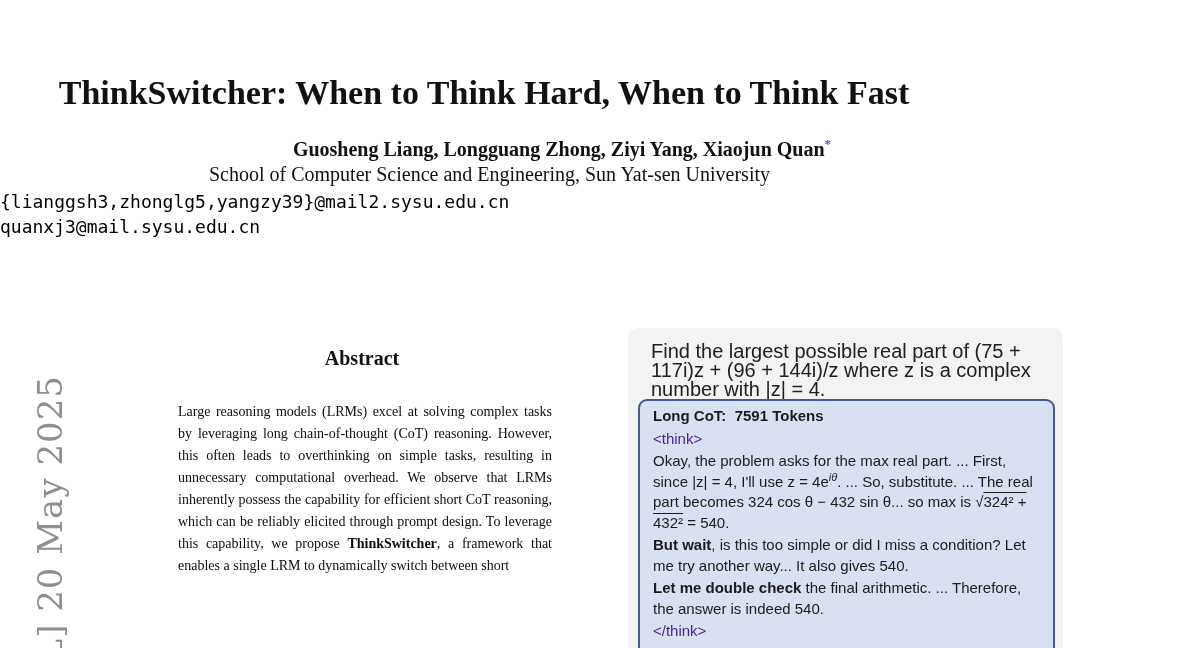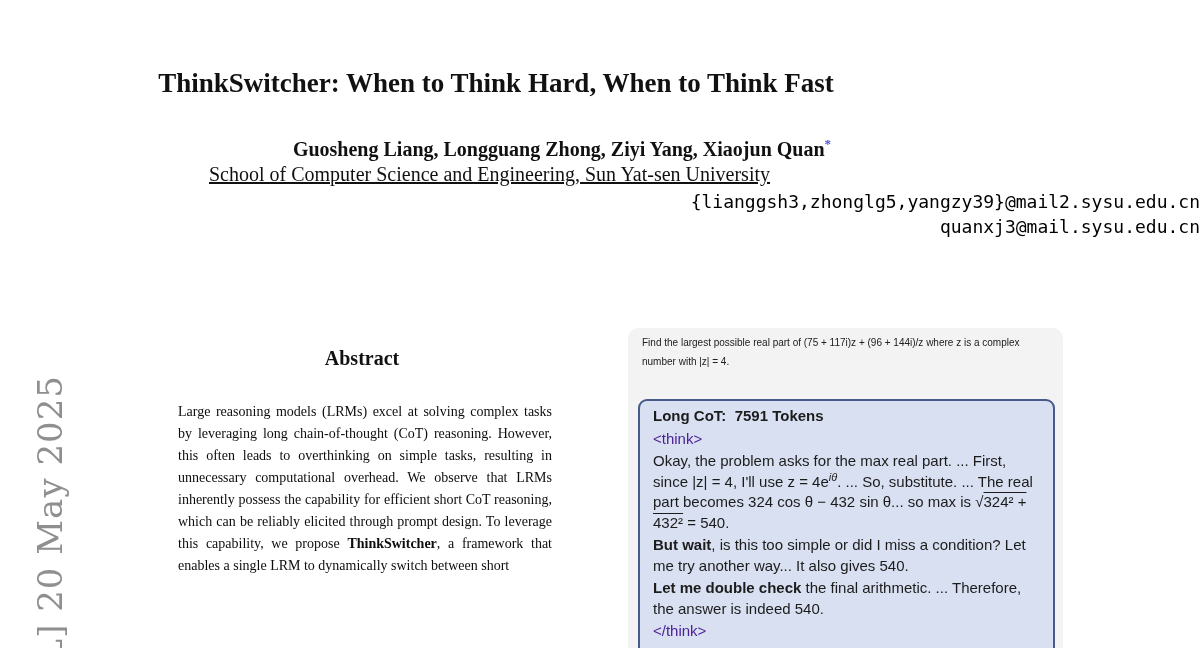--- a/index.html
+++ b/index.html
@@ -7,45 +7,45 @@
          font-family:"Liberation Serif", serif; color:#111; }
   .page { position:absolute; left:0; top:0; width:1200px; height:648px; overflow:hidden; background:#ffffff; }
 
   
   .stamp-wrap { position:absolute; left:0; top:0; width:100px; height:648px; overflow:hidden; }
   .stamp-text { position:absolute; left:30px; top:753px; transform:rotate(-90deg); transform-origin:0 0;
                 font-family:"DejaVu Serif", serif; font-size:34px; line-height:1.2; color:#8f8f8f;
                 white-space:nowrap; letter-spacing:1px; }
 
   
-  .title { position:absolute; left:12px; top:51px; width:968px; text-align:center;
-           font-size:27px; font-weight:bold; line-height:1.1; }
+  .title { position:absolute; left:0; top:51px; width:968px; text-align:center;
+           font-size:34px; font-weight:bold; line-height:1.1; }
   .authors { position:absolute; left:0; top:137px; width:1124px; text-align:center;
              font-size:20px; font-weight:bold; line-height:1.1; }
   .authors sup { color:#4d4ddb; font-size:13px; font-weight:bold; }
   .affiliation { position:absolute; left:0; top:163px; width:979px; text-align:center;
-                 font-size:20px; line-height:1.1;text-decoration:underline; }
-  .email { position:absolute; left:0; width:1200px; text-align:right;
+                 font-size:20px; line-height:1.1; }
+  .email { position:absolute; left:0; width:1200px; text-align:left;
            font-family:"DejaVu Sans Mono", monospace; font-size:18px; line-height:1.15; color:#000; }
   .email-1 { top:192px; }
   .email-2 { top:217px; }
 
   
   .abstract { position:absolute; left:147px; top:336px; width:430px; }
   .abstract-heading { margin:11px; text-align:center; font-size:20px; font-weight:bold; }
   .abstract-body { margin:31px 25px 0 31px; font-size:14px; line-height:22px;
                    text-align:justify; color:#0d0d0d; }
   .abstract-body b { font-weight:bold; }
 
   
   .question-card { position:absolute; left:628px; top:328px; width:435px; height:340px;
                    background:#f3f3f3; border-radius:10px; box-sizing:border-box;
                    padding:5px 14px; font-family:"Liberation Sans", sans-serif; color:#202020; }
   .q-label { font-weight:bold; font-size:15px; line-height:19px; }
-  .q-text  { margin:0; font-size:10px; line-height:19px; }
+  .q-text  { margin:9px; font-size:20px; line-height:19px; }
 
   
   .cot-card { position:absolute; left:638px; top:399px; width:417px; height:270px;
               background:#d8e0f1; border:2px solid #465a8c; border-radius:9px;
               box-sizing:border-box; padding:3px 11px;
               font-family:"Liberation Sans", sans-serif; color:#1c1c1c; }
   .cot-card p, .cot-card div { margin:2px; font-size:15px; line-height:20.5px; }
   .cot-header { font-weight:bold; white-space:pre-wrap; }
   .red { color:#4c1d95; }
   .bold { font-weight:bold; }

